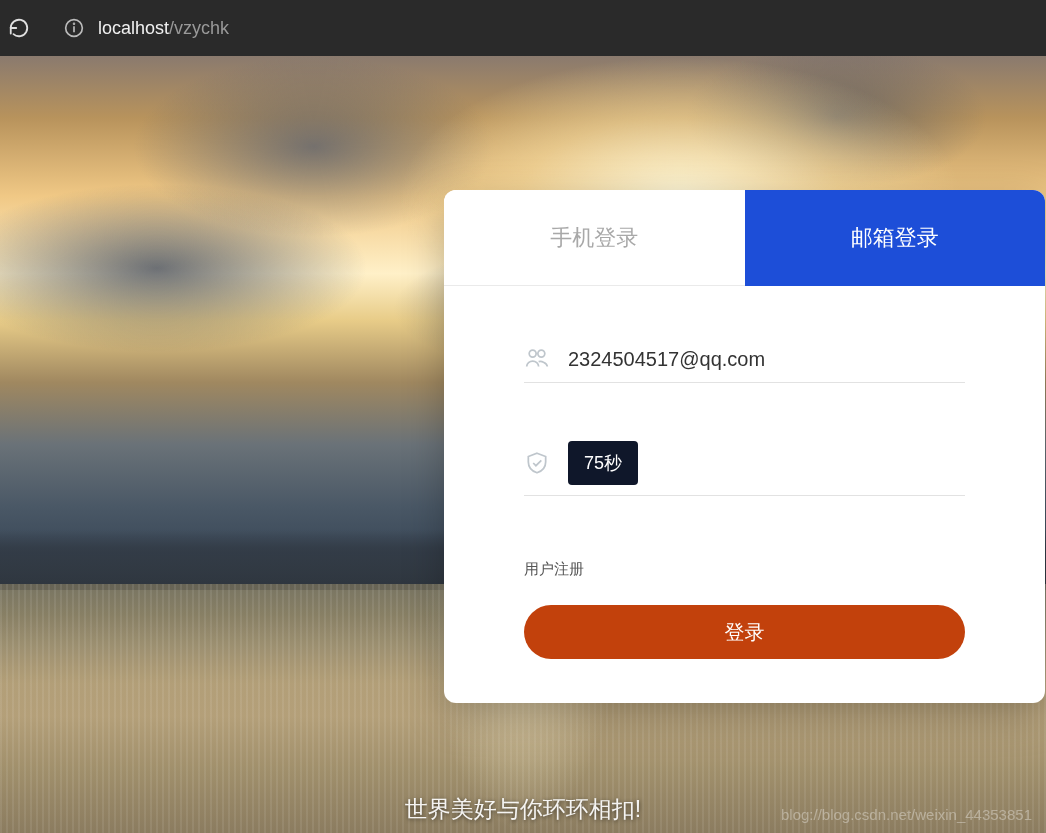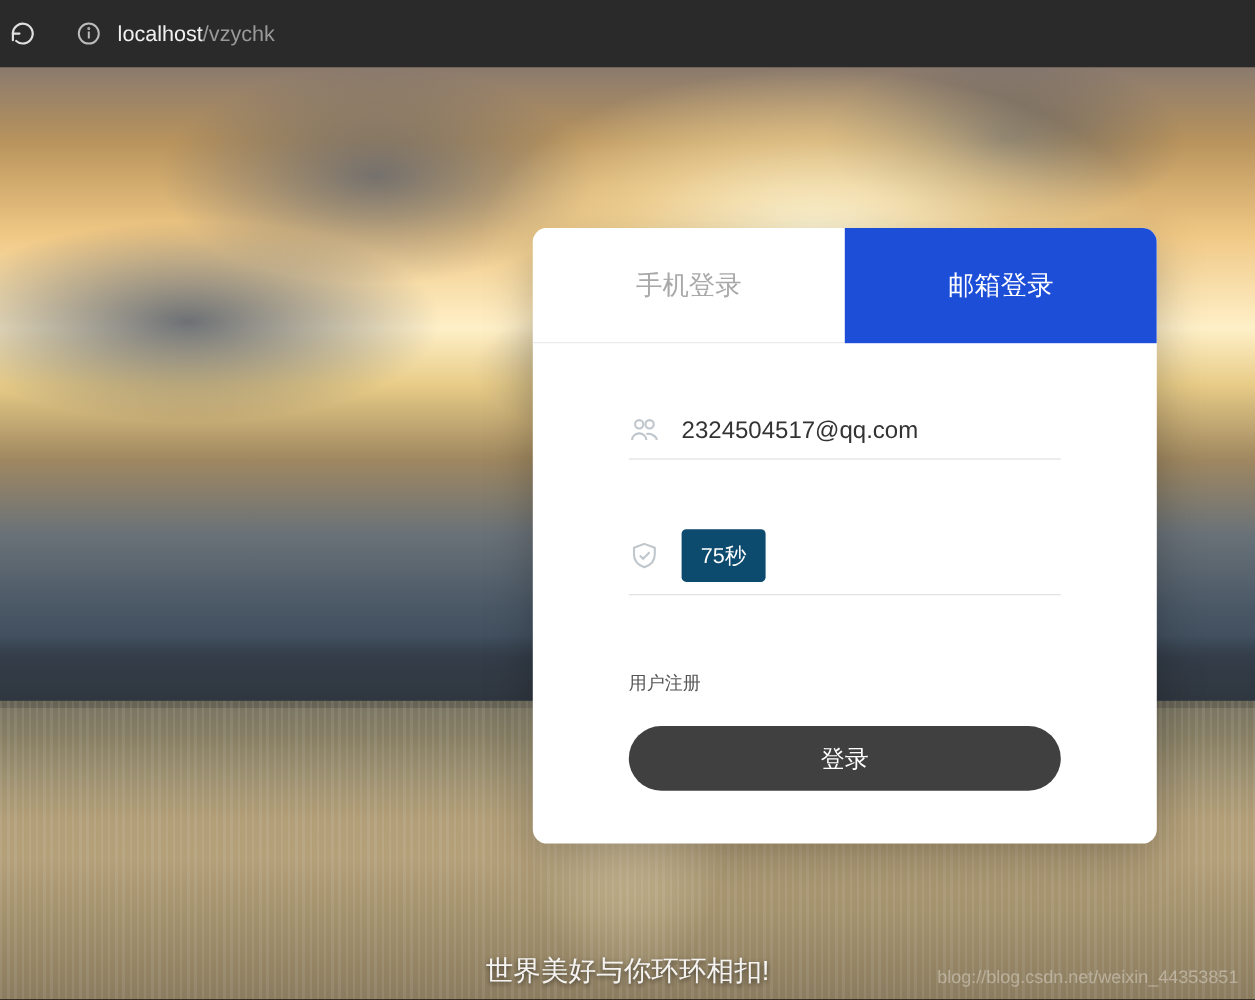--- a/index.html
+++ b/index.html
@@ -60,21 +60,21 @@
     }
     .water-glow {
       position: absolute; left: 50%; top: 68%; width: 200px; height: 32%; transform: translateX(-50%);
       background: radial-gradient(ellipse at top, rgba(255,245,210,0.6) 0%, transparent 70%);
     }
     
     .login-card {
       position: absolute;
       top: 134px;
       left: 444px;
-      width: 520px;
+      width: 601px;
       background: #ffffff;
       border-radius: 12px;
       box-shadow: 0 12px 40px rgba(0,0,0,0.25);
       overflow: hidden;
     }
     .tabs { display: flex; height: 96px; }
     .tab {
       flex: 1; display: flex; align-items: center; justify-content: center;
       font-size: 22px; cursor: pointer; user-select: none;
     }
@@ -85,27 +85,27 @@
     .field {
       display: flex; align-items: center; gap: 18px;
       border-bottom: 1px solid #e2e2e2; padding: 10px 0; margin-bottom: 48px;
     }
     .field:last-of-type { margin-bottom: 0; }
     .field-icon { color: #bfc6cc; flex-shrink: 0; display: flex; }
     .field input {
       border: none; outline: none; font-size: 20px; color: #333; flex: 1; background: transparent;
     }
     .countdown-btn {
-      background: #0c4a6e; color: #fff; border: none; border-radius: 4px;
+      background: #0f172a; color: #fff; border: none; border-radius: 4px;
       padding: 10px 16px; font-size: 18px; cursor: pointer; white-space: nowrap;
     }
     .register-link { font-size: 15px; color: #555; margin-top: 64px; cursor: pointer; display: inline-block; }
     .login-btn {
       margin-top: 26px; width: 100%; height: 54px; border: none; border-radius: 27px;
-      background: #404040; color: #fff; font-size: 20px; cursor: pointer;
+      background: #c2410c; color: #fff; font-size: 20px; cursor: pointer;
     }
     
     .watermark {
       position: absolute; left: 0; right: 0; bottom: 8px;
       text-align: center; color: rgba(255,255,255,0.92);
       font-size: 23px; text-shadow: 0 1px 4px rgba(0,0,0,0.6);
       pointer-events: none;
     }
     .watermark-url {
       position: absolute; right: 14px; bottom: 10px; color: rgba(255,255,255,0.35);

